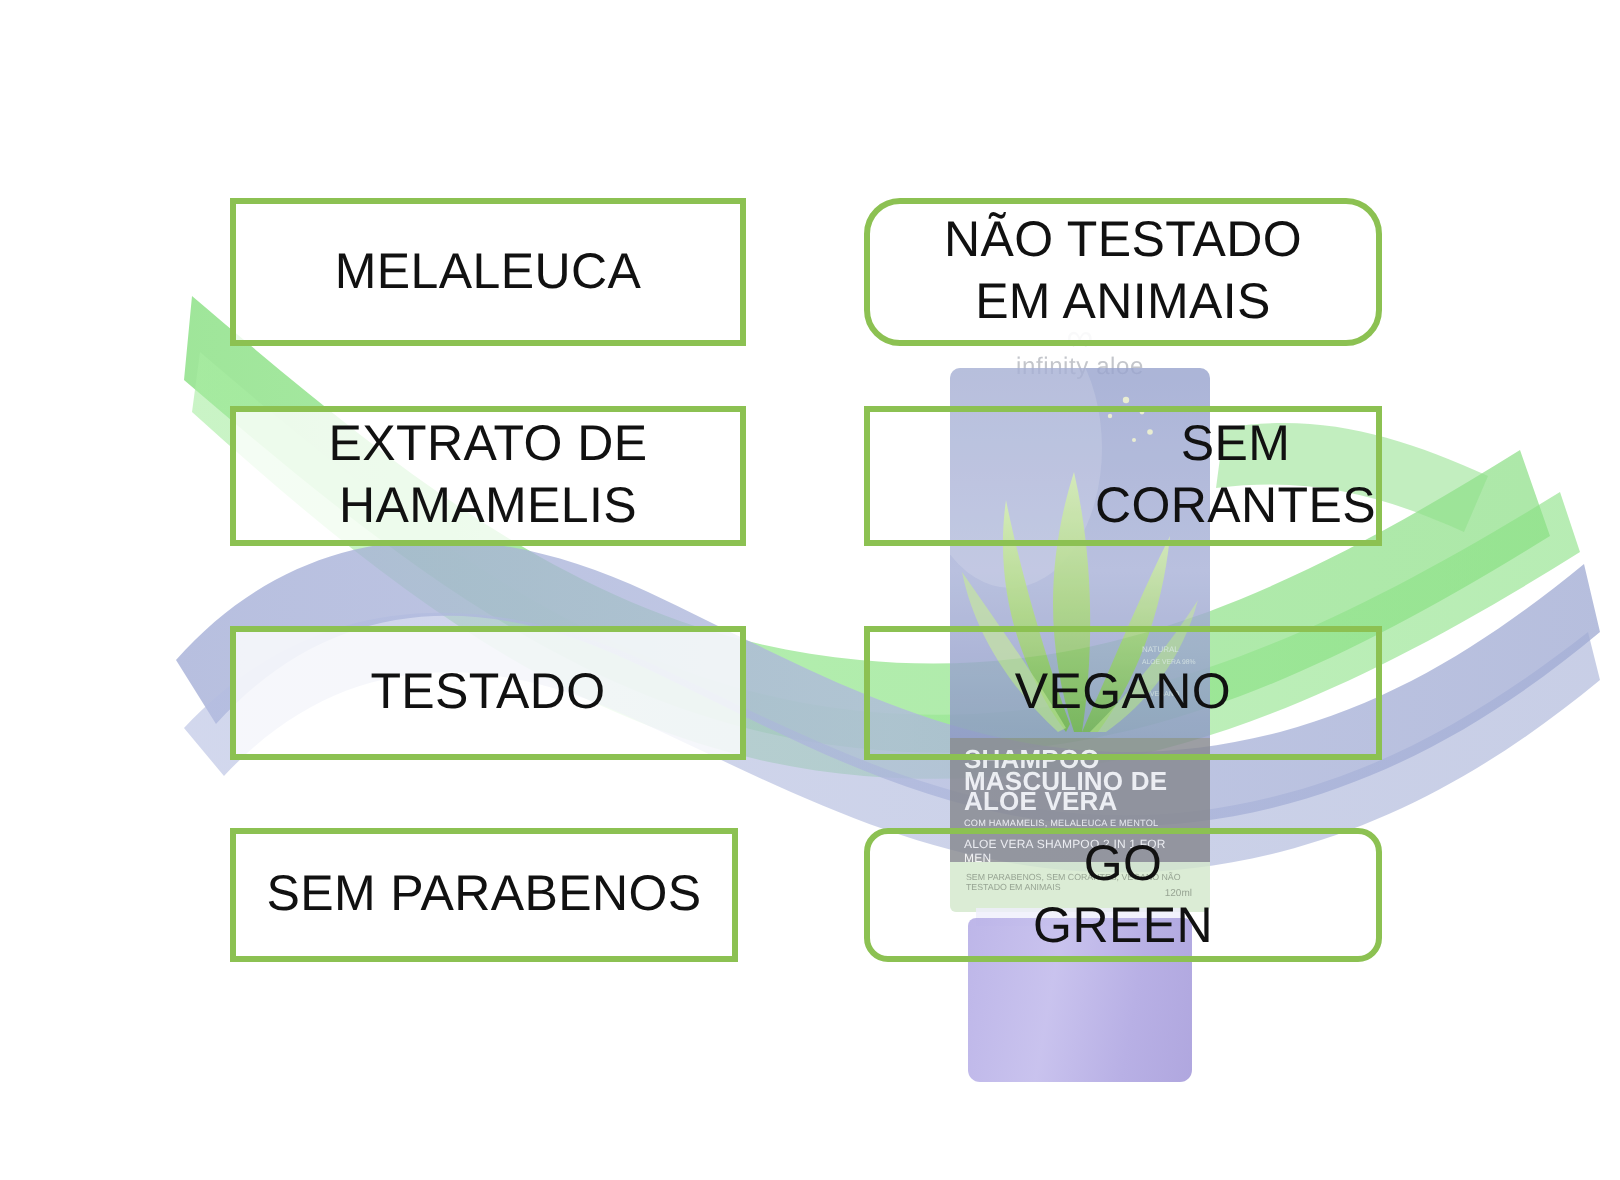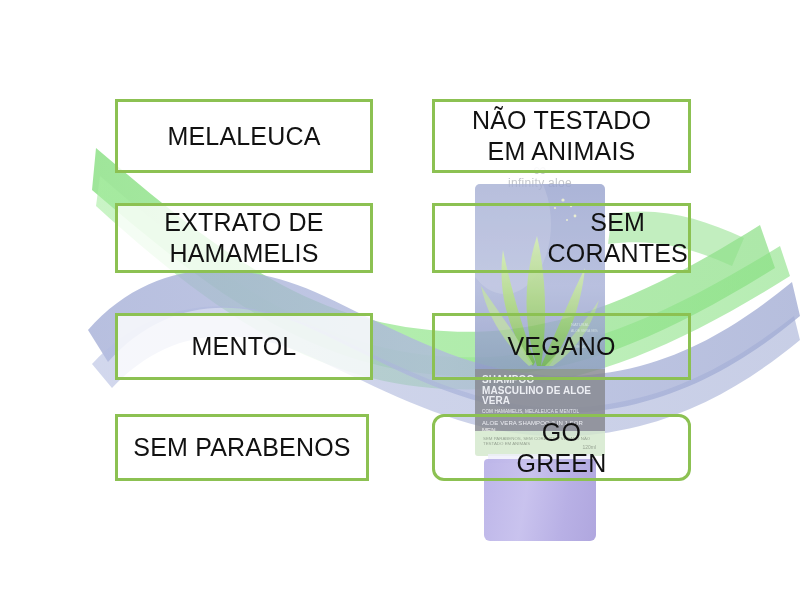--- a/index.html
+++ b/index.html
@@ -88,21 +88,21 @@
     top: 185px;
     width: 130px;
     height: 62px;
     background: #7f8188;
     opacity: .92;
     color: #ffffff;
     box-sizing: border-box;
     padding: 6px 7px 0 7px;
   }
   .lbl-1 {
-    font-size: 10px;
+    font-size: 13px;
     font-weight: bold;
     line-height: 10.5px;
     letter-spacing: .1px;
     opacity: .95;
   }
   .lbl-2 {
     font-size: 4.6px;
     line-height: 6px;
     letter-spacing: .1px;
     margin-top: 2px;
@@ -175,21 +175,21 @@
     white-space: pre-line;
   }
 
   
   #box-melaleuca      { left: 115px; top: 99px;  width: 258px; height: 74px; text-align: right; }
   #box-hamamelis      { left: 115px; top: 203px; width: 258px; height: 70px; }
   #box-mentol         { left: 115px; top: 313px; width: 258px; height: 67px; }
   #box-parabenos      { left: 115px; top: 414px; width: 254px; height: 67px; }
 
   
-  #box-nao-testado    { left: 432px; top: 99px;  width: 259px; height: 74px; }
+  #box-nao-testado    { left: 432px; top: 99px;  width: 259px; height: 74px; border-radius: 18px; }
   #box-sem-corantes   { left: 432px; top: 203px; width: 259px; height: 70px; justify-content: flex-end; }
   #box-vegano         { left: 432px; top: 313px; width: 259px; height: 67px; }
   #box-go-green       { left: 432px; top: 414px; width: 259px; height: 67px; border-radius: 12px; }
 
   
   #box-sem-corantes, #box-vegano, #box-go-green { background: transparent; }
   #box-nao-testado { background: rgba(255,255,255,0.88); }
 </style>
 </head>
 <body>
@@ -326,21 +326,21 @@
   <div class="word-box" id="box-melaleuca">
     <span class="txt">MELALEUCA</span>
   </div>
 
   <div class="word-box" id="box-hamamelis">
     <span class="txt">EXTRATO DE
 HAMAMELIS</span>
   </div>
 
   <div class="word-box" id="box-mentol">
-    <span class="txt">MENTOL</span>
+    <span class="txt">TESTADO</span>
   </div>
 
   <div class="word-box" id="box-parabenos">
     <span class="txt">SEM PARABENOS</span>
   </div>
 
   <div class="word-box" id="box-nao-testado">
     <span class="txt">NÃO TESTADO
 EM ANIMAIS</span>
   </div>

